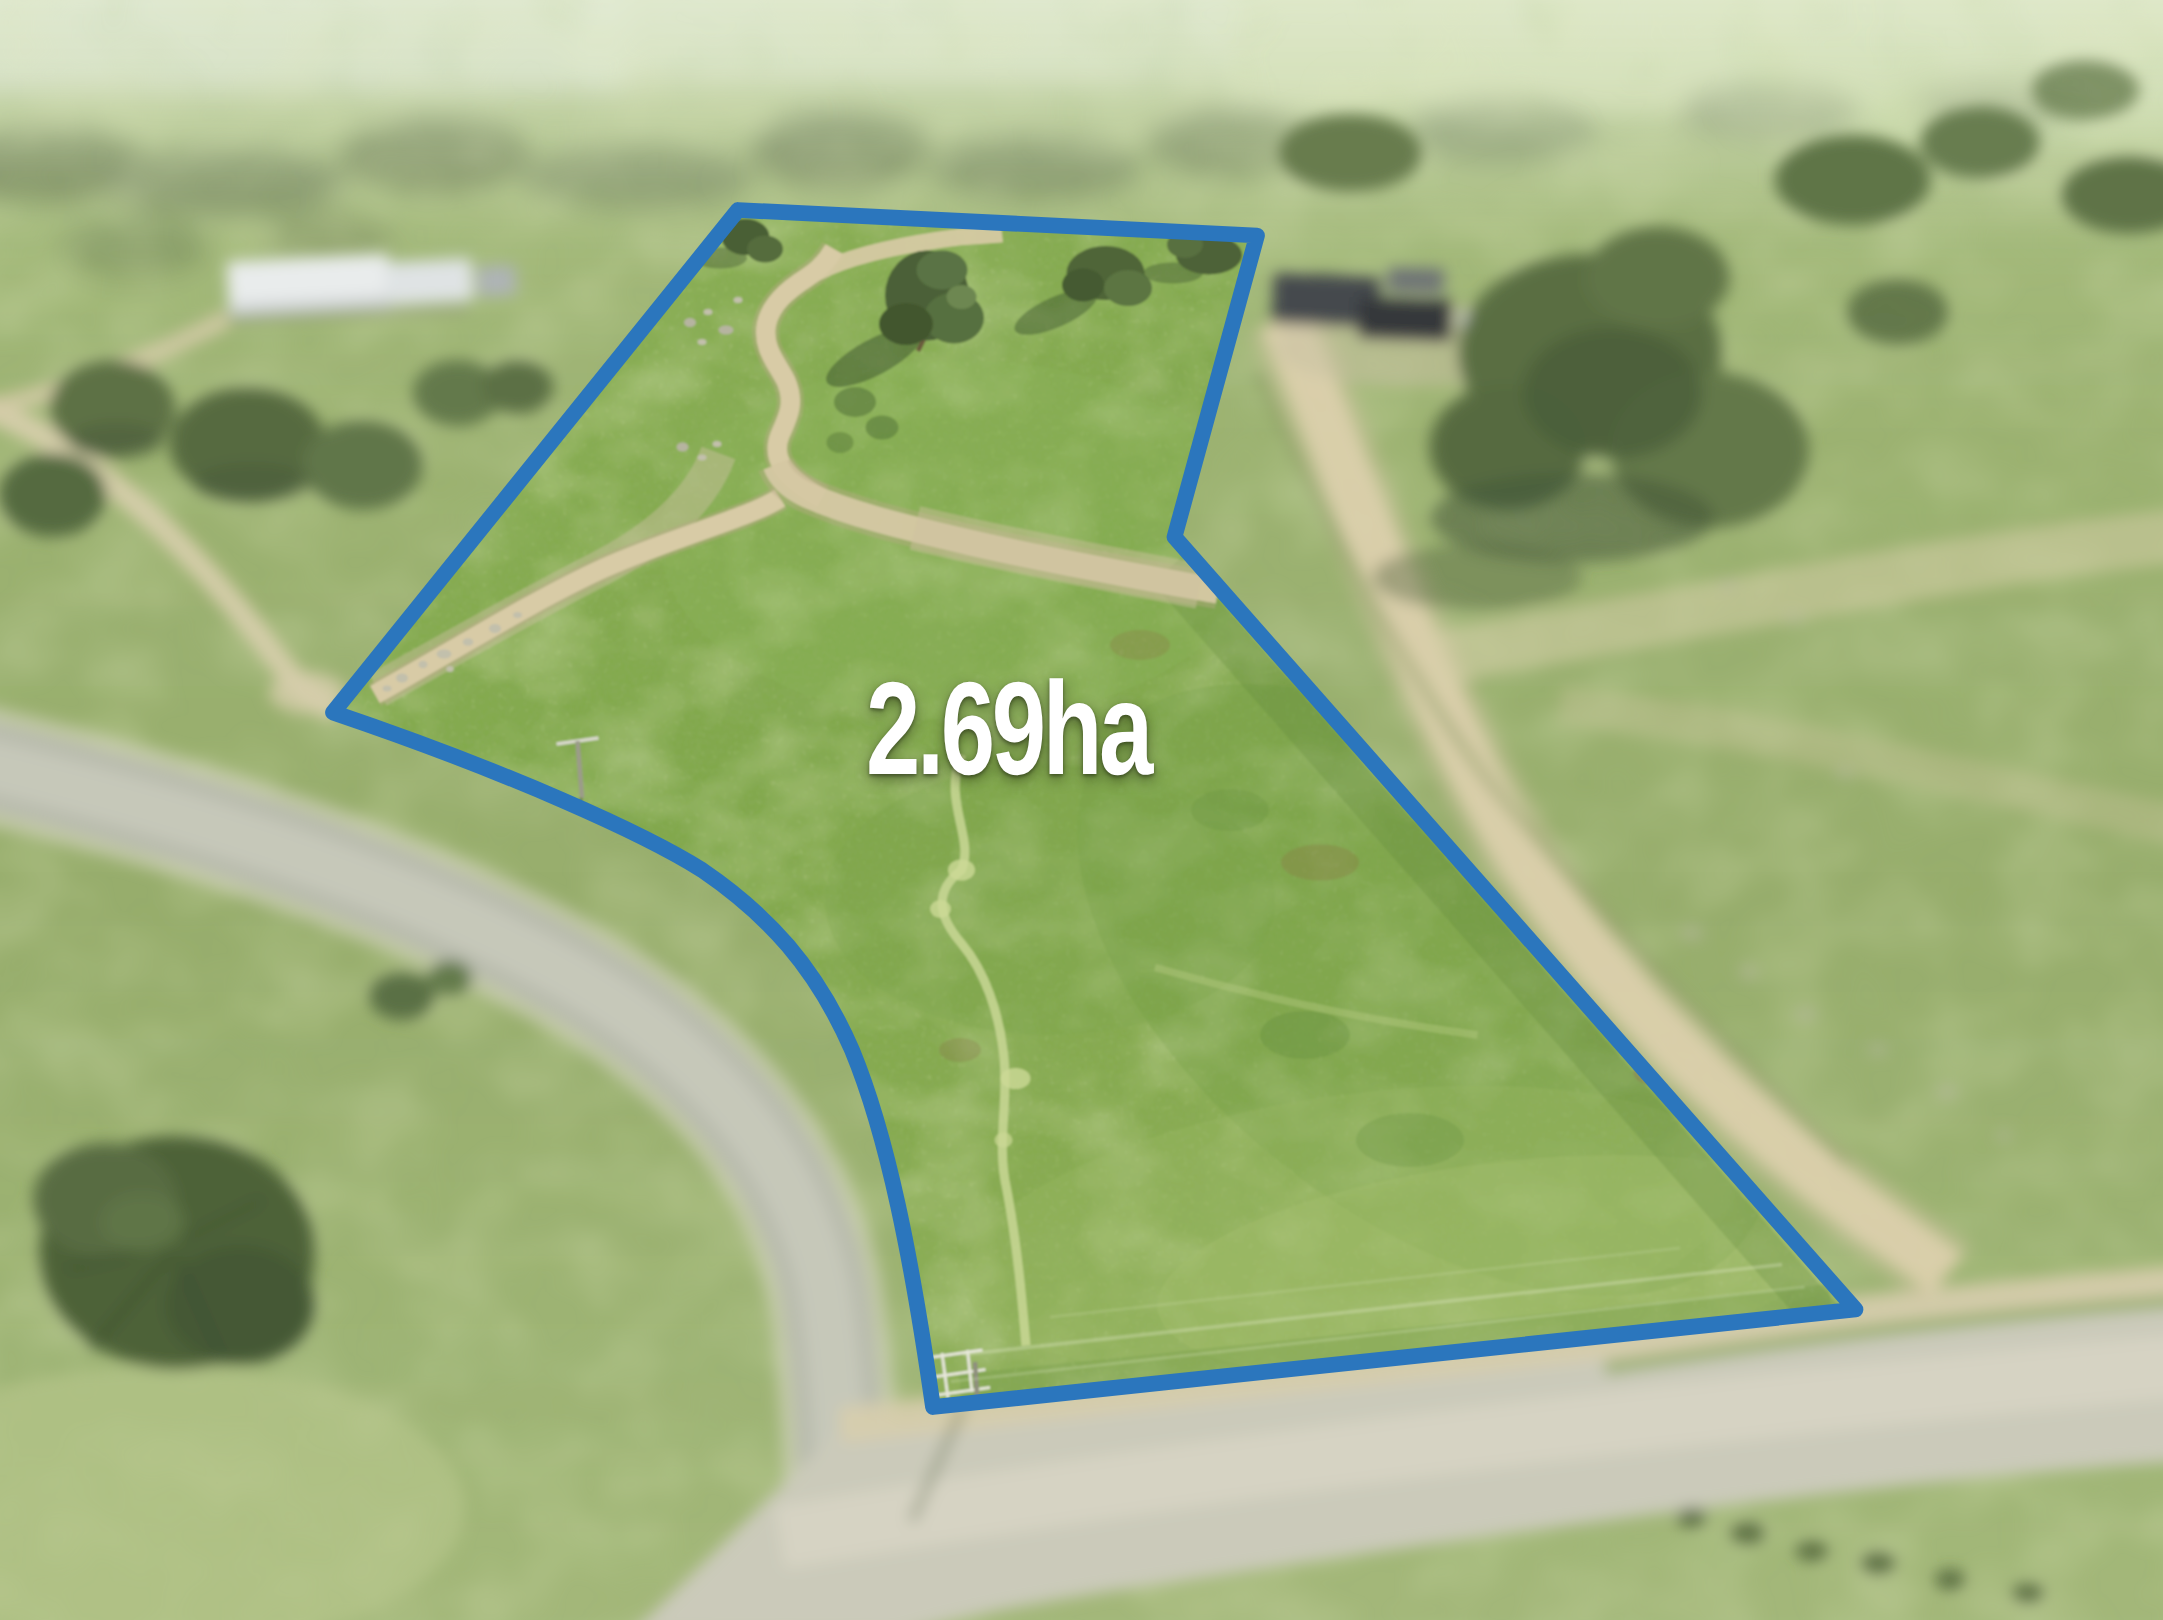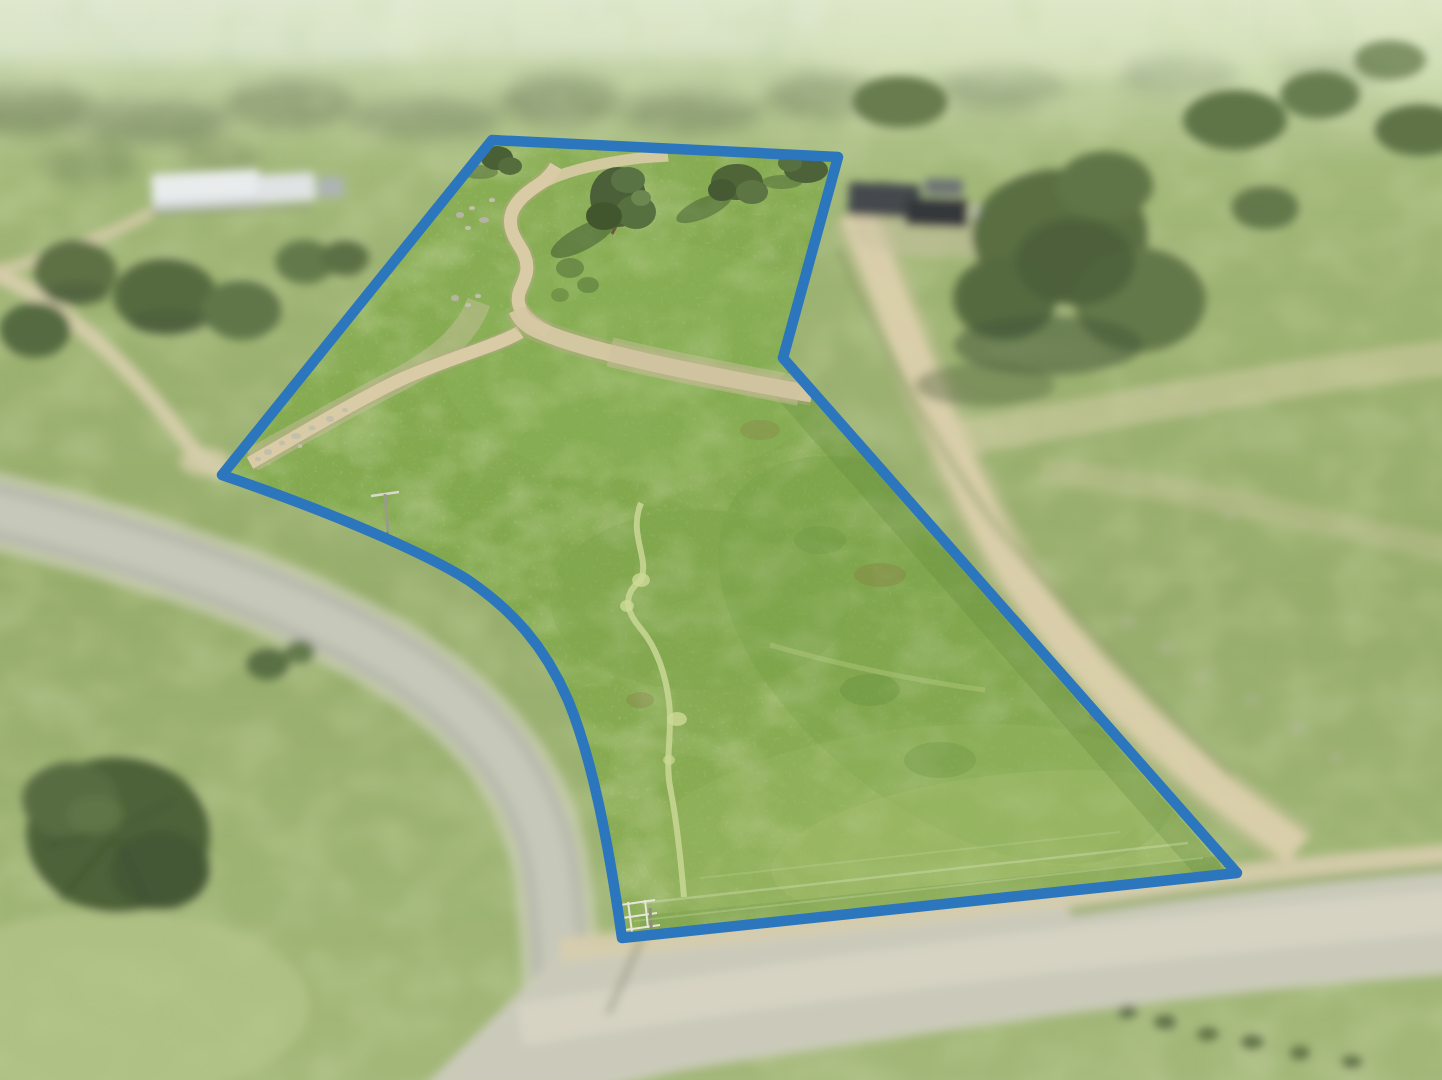--- a/index.html
+++ b/index.html
@@ -329,13 +329,16 @@
   </g>
 </g>
 </g>
 
 <path d="M 492,140 L 838,157 L 783,358 L 1237,873 L 622,938
          C 608,840 592,758 568,700
          C 544,645 512,610 468,580
          C 430,556 340,515 222,475 Z" fill="none" stroke="#2b76bd" stroke-width="10.5" stroke-linejoin="round" stroke-linecap="round"></path>
 </svg>
 
+<div class="area-label-wrap">
+  <span class="area-label">2.69ha</span>
 </div>
+</div>
 
 </body></html>

